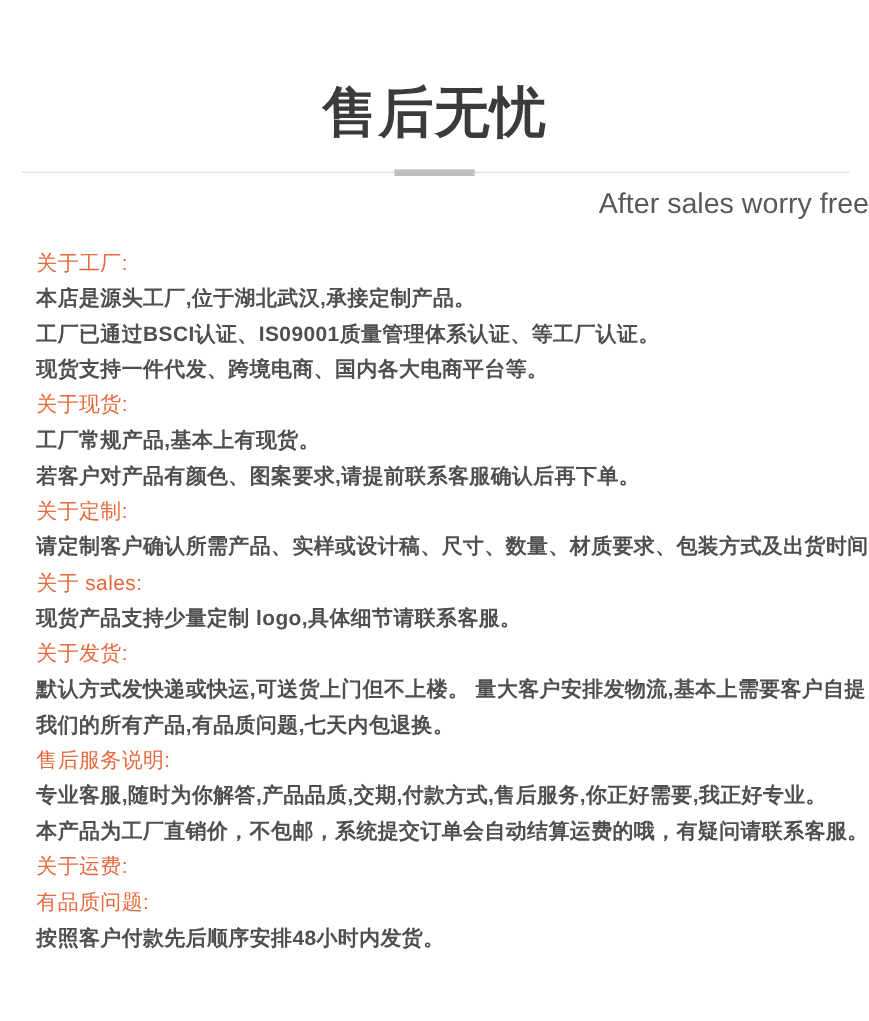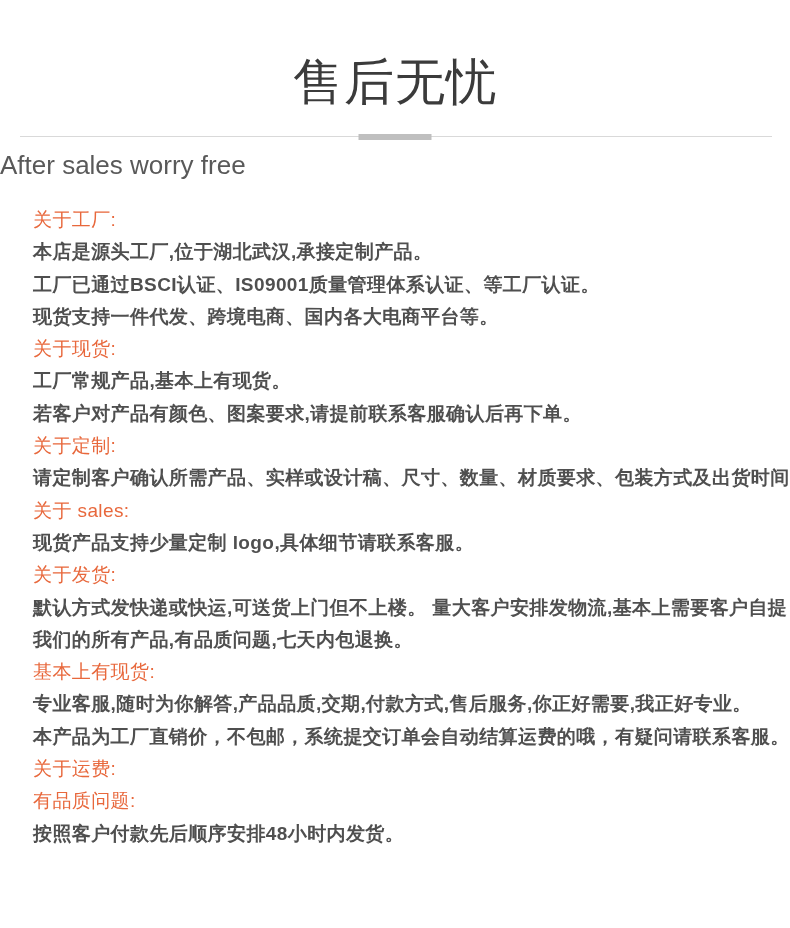--- a/index.html
+++ b/index.html
@@ -9,25 +9,25 @@
   }
   .page {
     position: relative;
     width: 790px;
     height: 928px;
     background: #ffffff;
     overflow: hidden;
     font-family: "Liberation Sans", sans-serif;
   }
   .title {
-    padding-top: 56px;
+    padding-top: 76px;
     text-align: center;
     font-size: 50px;
     line-height: 52px;
-    font-weight: 400;
+    font-weight: 700;
     letter-spacing: 1px;
     color: var(--title-gray, #3b3b3b);
   }
   .divider {
     position: relative;
     margin-top: 26px;
     height: 6px;
   }
   .divider-line {
     position: absolute;
@@ -41,21 +41,21 @@
     position: absolute;
     left: 50%;
     top: 0;
     transform: translateX(-50%);
     width: 73px;
     height: 6px;
     background: var(--divider-thick, #bfbfbf);
   }
   .subtitle {
     margin-top: 10px;
-    text-align: left;
+    text-align: right;
     font-size: 26px;
     line-height: 30px;
     color: var(--subtitle-gray, #595959);
   }
   .content {
     margin-top: 24px;
     padding-left: 33px;
     padding-right: 8px;
     font-size: 19px;
     line-height: 32.3px;
@@ -102,21 +102,21 @@
       <div class="section">
         <div class="line heading">关于 sales:</div>
         <div class="line body">现货产品支持少量定制 logo,具体细节请联系客服。</div>
       </div>
       <div class="section">
         <div class="line heading">关于发货:</div>
         <div class="line body">默认方式发快递或快运,可送货上门但不上楼。 量大客户安排发物流,基本上需要客户自提</div>
         <div class="line body">我们的所有产品,有品质问题,七天内包退换。</div>
       </div>
       <div class="section">
-        <div class="line heading">基本上有现货:</div>
+        <div class="line heading">售后服务说明:</div>
         <div class="line body">专业客服,随时为你解答,产品品质,交期,付款方式,售后服务,你正好需要,我正好专业。</div>
       </div>
       <div class="section">
         <div class="line body">本产品为工厂直销价，不包邮，系统提交订单会自动结算运费的哦，有疑问请联系客服。</div>
         <div class="line heading">关于运费:</div>
       </div>
       <div class="section">
         <div class="line heading">有品质问题:</div>
         <div class="line body">按照客户付款先后顺序安排48小时内发货。</div>
       </div>

